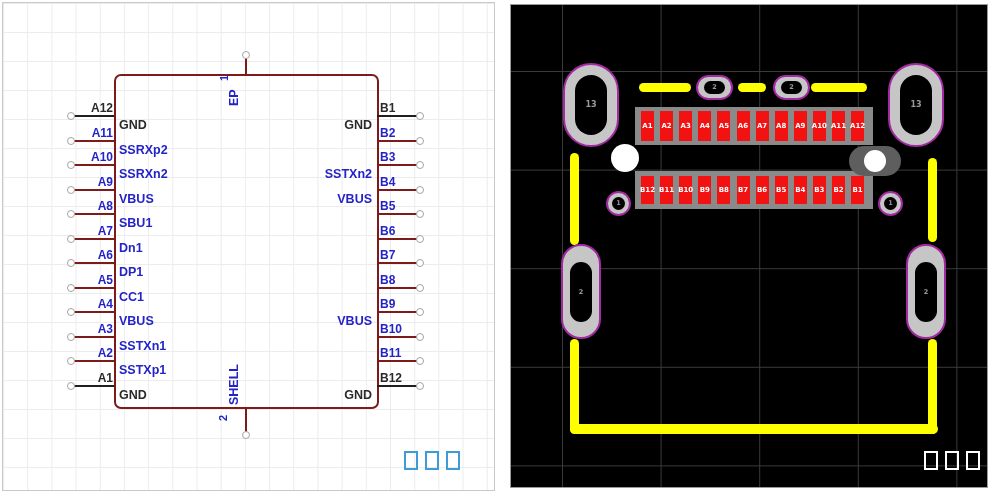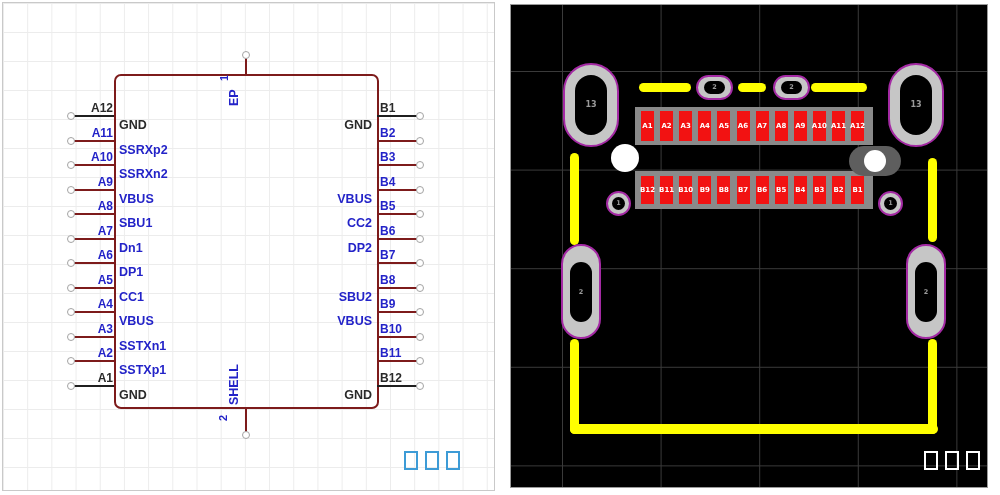--- a/index.html
+++ b/index.html
@@ -115,39 +115,37 @@
       <div style="position: absolute; left: 374px; top: 112px; width: 40px; height: 2px; background: rgb(31, 31, 31);"></div>
       <div class="term" style="position: absolute; left: 413px; top: 109px;"></div>
       <div style="position: absolute; left: 377px; top: 98px; width: 42px; font: 600 12px / 14px &quot;Liberation Sans&quot;, sans-serif; color: rgb(42, 42, 42); text-align: left;">B1</div>
       <div style="position: absolute; left: 229px; top: 115px; width: 140px; font: 600 12.5px / 15px &quot;Liberation Sans&quot;, sans-serif; color: rgb(42, 42, 42); text-align: right;">GND</div>
       <div style="position: absolute; left: 374px; top: 136.5px; width: 40px; height: 2px; background: rgb(125, 27, 27);"></div>
       <div class="term" style="position: absolute; left: 413px; top: 133.5px;"></div>
       <div style="position: absolute; left: 377px; top: 122.5px; width: 42px; font: 600 12px / 14px &quot;Liberation Sans&quot;, sans-serif; color: rgb(35, 35, 200); text-align: left;">B2</div>
       <div style="position: absolute; left: 374px; top: 161px; width: 40px; height: 2px; background: rgb(125, 27, 27);"></div>
       <div class="term" style="position: absolute; left: 413px; top: 158px;"></div>
       <div style="position: absolute; left: 377px; top: 147px; width: 42px; font: 600 12px / 14px &quot;Liberation Sans&quot;, sans-serif; color: rgb(35, 35, 200); text-align: left;">B3</div>
+      <div style="position: absolute; left: 229px; top: 164px; width: 140px; font: 600 12.5px / 15px &quot;Liberation Sans&quot;, sans-serif; color: rgb(35, 35, 200); text-align: right;">SSTXn2</div>
       <div style="position: absolute; left: 374px; top: 185.5px; width: 40px; height: 2px; background: rgb(125, 27, 27);"></div>
       <div class="term" style="position: absolute; left: 413px; top: 182.5px;"></div>
       <div style="position: absolute; left: 377px; top: 171.5px; width: 42px; font: 600 12px / 14px &quot;Liberation Sans&quot;, sans-serif; color: rgb(35, 35, 200); text-align: left;">B4</div>
       <div style="position: absolute; left: 229px; top: 188.5px; width: 140px; font: 600 12.5px / 15px &quot;Liberation Sans&quot;, sans-serif; color: rgb(35, 35, 200); text-align: right;">VBUS</div>
       <div style="position: absolute; left: 374px; top: 210px; width: 40px; height: 2px; background: rgb(125, 27, 27);"></div>
       <div class="term" style="position: absolute; left: 413px; top: 207px;"></div>
       <div style="position: absolute; left: 377px; top: 196px; width: 42px; font: 600 12px / 14px &quot;Liberation Sans&quot;, sans-serif; color: rgb(35, 35, 200); text-align: left;">B5</div>
-      <div style="position: absolute; left: 229px; top: 213px; width: 140px; font: 600 12.5px / 15px &quot;Liberation Sans&quot;, sans-serif; color: rgb(35, 35, 200); text-align: right;">CC2</div>
       <div style="position: absolute; left: 374px; top: 234.5px; width: 40px; height: 2px; background: rgb(125, 27, 27);"></div>
       <div class="term" style="position: absolute; left: 413px; top: 231.5px;"></div>
       <div style="position: absolute; left: 377px; top: 220.5px; width: 42px; font: 600 12px / 14px &quot;Liberation Sans&quot;, sans-serif; color: rgb(35, 35, 200); text-align: left;">B6</div>
-      <div style="position: absolute; left: 229px; top: 237.5px; width: 140px; font: 600 12.5px / 15px &quot;Liberation Sans&quot;, sans-serif; color: rgb(35, 35, 200); text-align: right;">DP2</div>
       <div style="position: absolute; left: 374px; top: 259px; width: 40px; height: 2px; background: rgb(125, 27, 27);"></div>
       <div class="term" style="position: absolute; left: 413px; top: 256px;"></div>
       <div style="position: absolute; left: 377px; top: 245px; width: 42px; font: 600 12px / 14px &quot;Liberation Sans&quot;, sans-serif; color: rgb(35, 35, 200); text-align: left;">B7</div>
       <div style="position: absolute; left: 374px; top: 283.5px; width: 40px; height: 2px; background: rgb(125, 27, 27);"></div>
       <div class="term" style="position: absolute; left: 413px; top: 280.5px;"></div>
       <div style="position: absolute; left: 377px; top: 269.5px; width: 42px; font: 600 12px / 14px &quot;Liberation Sans&quot;, sans-serif; color: rgb(35, 35, 200); text-align: left;">B8</div>
-      <div style="position: absolute; left: 229px; top: 286.5px; width: 140px; font: 600 12.5px / 15px &quot;Liberation Sans&quot;, sans-serif; color: rgb(35, 35, 200); text-align: right;">SBU2</div>
       <div style="position: absolute; left: 374px; top: 308px; width: 40px; height: 2px; background: rgb(125, 27, 27);"></div>
       <div class="term" style="position: absolute; left: 413px; top: 305px;"></div>
       <div style="position: absolute; left: 377px; top: 294px; width: 42px; font: 600 12px / 14px &quot;Liberation Sans&quot;, sans-serif; color: rgb(35, 35, 200); text-align: left;">B9</div>
       <div style="position: absolute; left: 229px; top: 311px; width: 140px; font: 600 12.5px / 15px &quot;Liberation Sans&quot;, sans-serif; color: rgb(35, 35, 200); text-align: right;">VBUS</div>
       <div style="position: absolute; left: 374px; top: 332.5px; width: 40px; height: 2px; background: rgb(125, 27, 27);"></div>
       <div class="term" style="position: absolute; left: 413px; top: 329.5px;"></div>
       <div style="position: absolute; left: 377px; top: 318.5px; width: 42px; font: 600 12px / 14px &quot;Liberation Sans&quot;, sans-serif; color: rgb(35, 35, 200); text-align: left;">B10</div>
       <div style="position: absolute; left: 374px; top: 357px; width: 40px; height: 2px; background: rgb(125, 27, 27);"></div>
       <div class="term" style="position: absolute; left: 413px; top: 354px;"></div>
       <div style="position: absolute; left: 377px; top: 343px; width: 42px; font: 600 12px / 14px &quot;Liberation Sans&quot;, sans-serif; color: rgb(35, 35, 200); text-align: left;">B11</div>

